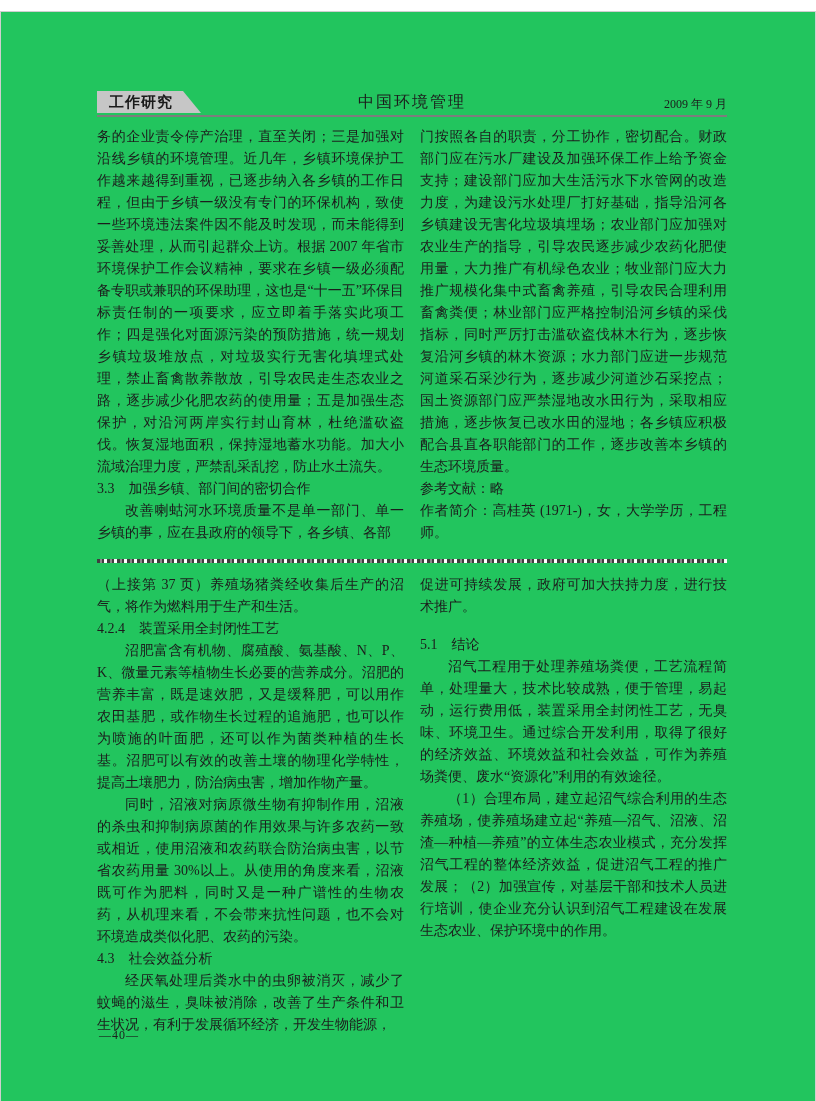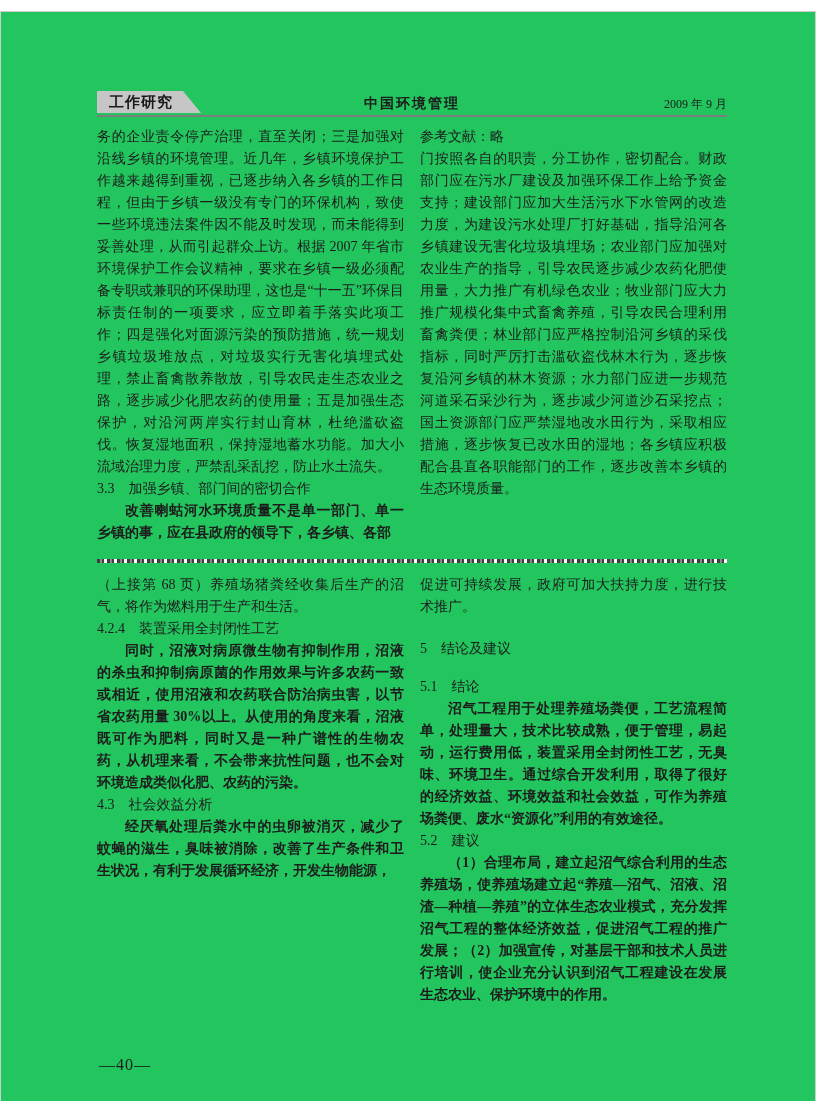--- a/index.html
+++ b/index.html
@@ -43,66 +43,65 @@
     font-weight:bold;
     letter-spacing:1px;
     color:#1a1a1a;
     line-height:19px;
   }
   .journal-title{
     position:absolute;
     left:50%;
     transform:translateX(-50%);
     bottom:2px;
-    font-size:14px;
+    font-size:16px;
     letter-spacing:2px;
-    font-weight:bold;
   }
   .issue-date{
     margin-left:auto;
     font-size:12px;
   }
   
   .section{
     display:flex;
     gap:16px;
     text-align:justify;
   }
   .section .col{
     flex:1 1 0;
     min-width:0;
     font-size:14px;
     line-height:22px;
   }
   .sec-top{margin-top:9px;}
   .sec-bottom{margin-top:10px;}
   .blk{margin:0;}
-  .p-indent{text-indent:2em;font-weight:bold;}
+  .p-indent{text-indent:2em;}
   .h{}
   .h-gap{margin:20px 0 16px 0;}
   .h-top{margin-top:16px;}
   
   .divider{
     margin:14px 0 9px 0;
     height:6px;
     background-image:repeating-linear-gradient(90deg,
       var(--divider) 0 3px,
       #8a8a8a 3px 5px,
       var(--divider) 5px 7px,
       #ffffff 7px 10px);
     background-size:auto 4px;
     background-repeat:repeat-x;
     background-position:0 1px;
   }
   
   .page-number{
     position:absolute;
     left:98px;
-    top:1044px;
-    font-size:16px;
+    top:1016px;
+    font-size:12px;
     letter-spacing:1px;
   }
 </style>
 </head>
 <body>
 
 <div class="page">
   <div class="content">
 
     <div class="header">
@@ -111,41 +110,41 @@
       <div class="issue-date">2009 年 9 月</div>
     </div>
 
     <div class="section sec-top">
       <div class="col">
           <p class="blk p">务的企业责令停产治理，直至关闭；三是加强对沿线乡镇的环境管理。近几年，乡镇环境保护工作越来越得到重视，已逐步纳入各乡镇的工作日程，但由于乡镇一级没有专门的环保机构，致使一些环境违法案件因不能及时发现，而未能得到妥善处理，从而引起群众上访。根据 2007 年省市环境保护工作会议精神，要求在乡镇一级必须配备专职或兼职的环保助理，这也是“十一五”环保目标责任制的一项要求，应立即着手落实此项工作；四是强化对面源污染的预防措施，统一规划乡镇垃圾堆放点，对垃圾实行无害化填埋式处理，禁止畜禽散养散放，引导农民走生态农业之路，逐步减少化肥农药的使用量；五是加强生态保护，对沿河两岸实行封山育林，杜绝滥砍盗伐。恢复湿地面积，保持湿地蓄水功能。加大小流域治理力度，严禁乱采乱挖，防止水土流失。</p>
           <p class="blk h">3.3　加强乡镇、部门间的密切合作</p>
           <p class="blk p-indent">改善喇蛄河水环境质量不是单一部门、单一乡镇的事，应在县政府的领导下，各乡镇、各部</p>
         </div>
       <div class="col">
+          <p class="blk p">门按照各自的职责，分工协作，密切配合。财政部门应在污水厂建设及加强环保工作上给予资金支持；建设部门应加大生活污水下水管网的改造力度，为建设污水处理厂打好基础，指导沿河各乡镇建设无害化垃圾填埋场；农业部门应加强对农业生产的指导，引导农民逐步减少农药化肥使用量，大力推广有机绿色农业；牧业部门应大力推广规模化集中式畜禽养殖，引导农民合理利用畜禽粪便；林业部门应严格控制沿河乡镇的采伐指标，同时严厉打击滥砍盗伐林木行为，逐步恢复沿河乡镇的林木资源；水力部门应进一步规范河道采石采沙行为，逐步减少河道沙石采挖点；国土资源部门应严禁湿地改水田行为，采取相应措施，逐步恢复已改水田的湿地；各乡镇应积极配合县直各职能部门的工作，逐步改善本乡镇的生态环境质量。</p>
           <p class="blk p">参考文献：略</p>
-          <p class="blk p">门按照各自的职责，分工协作，密切配合。财政部门应在污水厂建设及加强环保工作上给予资金支持；建设部门应加大生活污水下水管网的改造力度，为建设污水处理厂打好基础，指导沿河各乡镇建设无害化垃圾填埋场；农业部门应加强对农业生产的指导，引导农民逐步减少农药化肥使用量，大力推广有机绿色农业；牧业部门应大力推广规模化集中式畜禽养殖，引导农民合理利用畜禽粪便；林业部门应严格控制沿河乡镇的采伐指标，同时严厉打击滥砍盗伐林木行为，逐步恢复沿河乡镇的林木资源；水力部门应进一步规范河道采石采沙行为，逐步减少河道沙石采挖点；国土资源部门应严禁湿地改水田行为，采取相应措施，逐步恢复已改水田的湿地；各乡镇应积极配合县直各职能部门的工作，逐步改善本乡镇的生态环境质量。</p>
+          <p class="blk p">作者简介：高桂英 (1971-)，女，大学学历，工程师。</p>
         </div>
     </div>
 
     <div class="divider"></div>
 
     <div class="section sec-bottom">
       <div class="col">
-          <p class="blk p">（上接第 68 页）养殖场猪粪经收集后生产的沼气，将作为燃料用于生产和生活。</p>
+          <p class="blk p">（上接第 37 页）养殖场猪粪经收集后生产的沼气，将作为燃料用于生产和生活。</p>
           <p class="blk h">4.2.4　装置采用全封闭性工艺</p>
+          <p class="blk p-indent">沼肥富含有机物、腐殖酸、氨基酸、N、P、K、微量元素等植物生长必要的营养成分。沼肥的营养丰富，既是速效肥，又是缓释肥，可以用作农田基肥，或作物生长过程的追施肥，也可以作为喷施的叶面肥，还可以作为菌类种植的生长基。沼肥可以有效的改善土壤的物理化学特性，提高土壤肥力，防治病虫害，增加作物产量。</p>
           <p class="blk p-indent">同时，沼液对病原微生物有抑制作用，沼液的杀虫和抑制病原菌的作用效果与许多农药一致或相近，使用沼液和农药联合防治病虫害，以节省农药用量 30%以上。从使用的角度来看，沼液既可作为肥料，同时又是一种广谱性的生物农药，从机理来看，不会带来抗性问题，也不会对环境造成类似化肥、农药的污染。</p>
           <p class="blk h">4.3　社会效益分析</p>
           <p class="blk p-indent">经厌氧处理后粪水中的虫卵被消灭，减少了蚊蝇的滋生，臭味被消除，改善了生产条件和卫生状况，有利于发展循环经济，开发生物能源，</p>
         </div>
       <div class="col">
           <p class="blk p">促进可持续发展，政府可加大扶持力度，进行技术推广。</p>
-          <p class="blk h-gap">5　结论及建议</p>
           <p class="blk h-top">5.1　结论</p>
           <p class="blk p-indent">沼气工程用于处理养殖场粪便，工艺流程简单，处理量大，技术比较成熟，便于管理，易起动，运行费用低，装置采用全封闭性工艺，无臭味、环境卫生。通过综合开发利用，取得了很好的经济效益、环境效益和社会效益，可作为养殖场粪便、废水“资源化”利用的有效途径。</p>
-          <p class="blk h">5.2　建议</p>
           <p class="blk p-indent">（1）合理布局，建立起沼气综合利用的生态养殖场，使养殖场建立起“养殖—沼气、沼液、沼渣—种植—养殖”的立体生态农业模式，充分发挥沼气工程的整体经济效益，促进沼气工程的推广发展；（2）加强宣传，对基层干部和技术人员进行培训，使企业充分认识到沼气工程建设在发展生态农业、保护环境中的作用。</p>
         </div>
     </div>
 
   </div>
 
   <div class="page-number">—40—</div>
 </div>
 
 </body></html>

